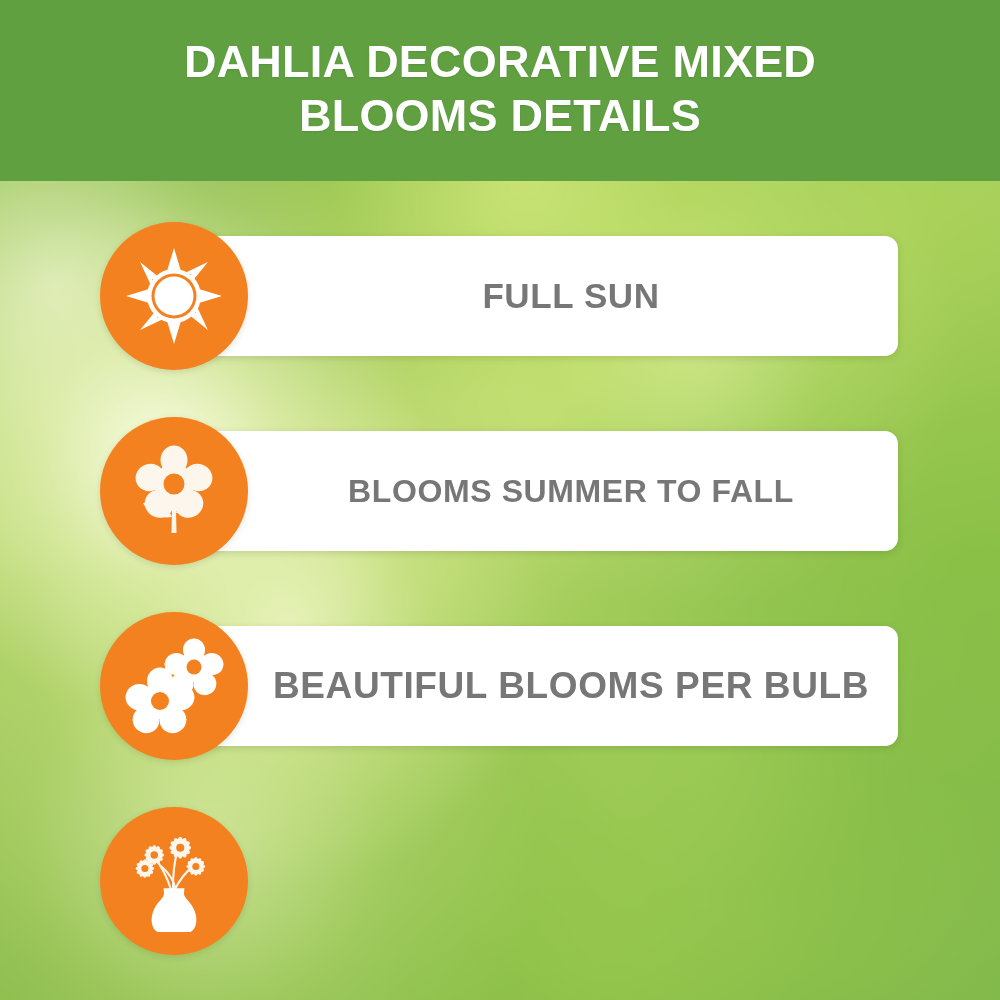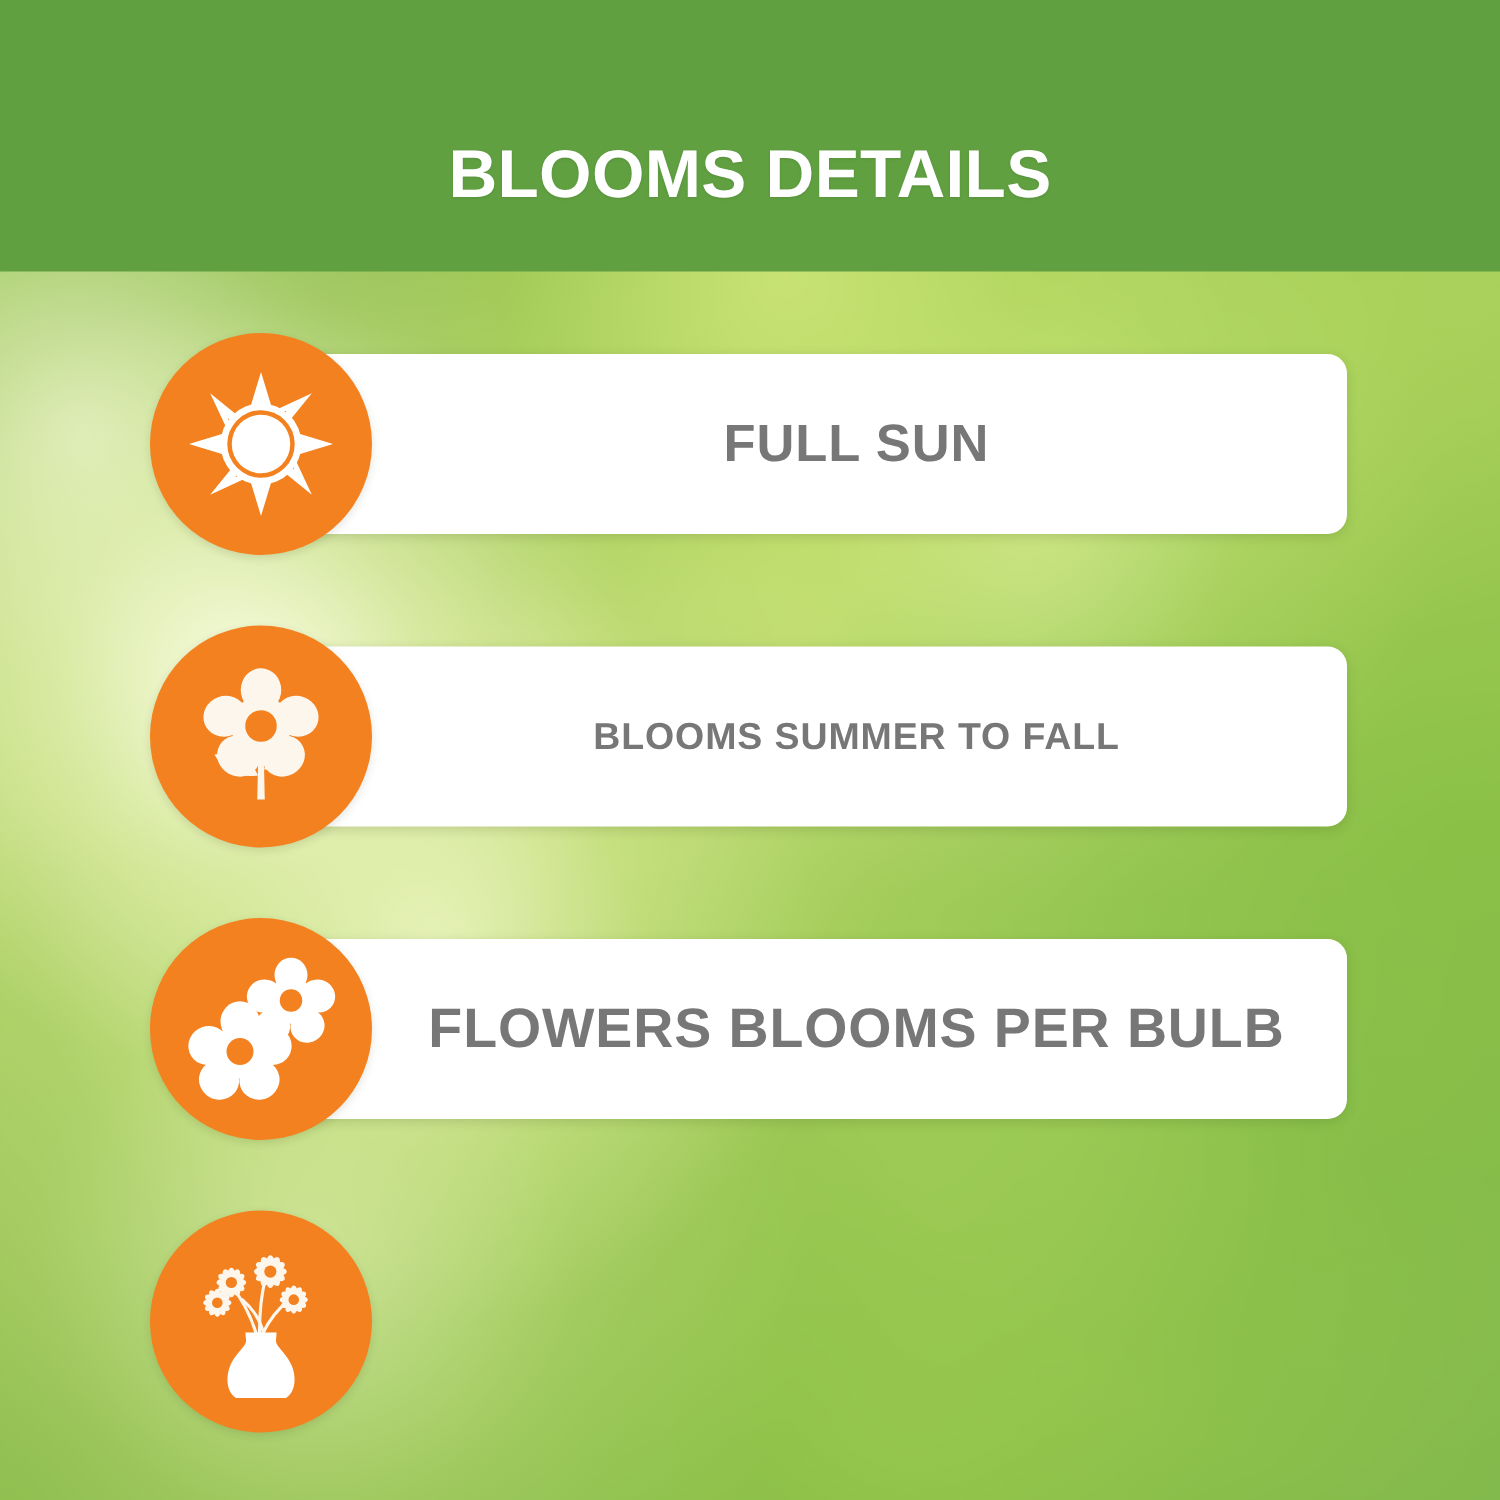--- a/index.html
+++ b/index.html
@@ -84,21 +84,21 @@
   .card-label{
     color:#777777;
     font-size:35px;
     font-weight:bold;
     letter-spacing:0.6px;
     text-align:center;
     white-space:nowrap;
     font-family:"Liberation Sans","DejaVu Sans",sans-serif;
   }
   .row-1 .card-label{font-size:35px;}
-  .row-2 .card-label{font-size:25px;}
+  .row-2 .card-label{font-size:32px;}
   .row-3 .card-label{font-size:37px;}
   .row-4 .card-label{font-size:37px;}
 
   .badge{
     position:absolute;
     left:100px;top:0px;
     width:148px;height:148px;
     border-radius:50%;
     background:#f4811f;
     display:flex;align-items:center;justify-content:center;
@@ -110,21 +110,21 @@
 </head>
 <body>
 
 <div class="poster">
 
   <div class="bg"></div>
   <div class="bg-tint"></div>
 
   <div class="header">
     <div class="header-title">
-      <br>
+      <span>DAHLIA DECORATIVE MIXED</span><br>
       <span>BLOOMS DETAILS</span>
     </div>
   </div>
 
   <div class="rows">
 
     <div class="row row-1">
       <div class="card">
         <span class="card-label">FULL SUN</span>
       </div>
@@ -174,21 +174,21 @@
               <circle cx="50" cy="43" r="20"></circle>
             </g>
             <circle cx="50" cy="43" r="10.5" fill="#f4811f"></circle>
           </svg>
         </span>
       </div>
     </div>
 
     <div class="row row-3">
       <div class="card">
-        <span class="card-label">FLOWERS BLOOMS PER BULB</span>
+        <span class="card-label">BEAUTIFUL BLOOMS PER BULB</span>
       </div>
       <div class="badge">
         <span>
           <svg width="100" height="100" viewBox="0 0 100 100" aria-hidden="true">
 
             <g fill="#ffffff">
               <ellipse cx="70" cy="14" rx="11" ry="11.5"></ellipse>
               <ellipse cx="88" cy="28" rx="11.5" ry="11" transform="rotate(20 88 28)"></ellipse>
               <ellipse cx="81" cy="48" rx="11.5" ry="11" transform="rotate(-30 81 48)"></ellipse>
               <ellipse cx="58" cy="48" rx="11.5" ry="11" transform="rotate(30 58 48)"></ellipse>

